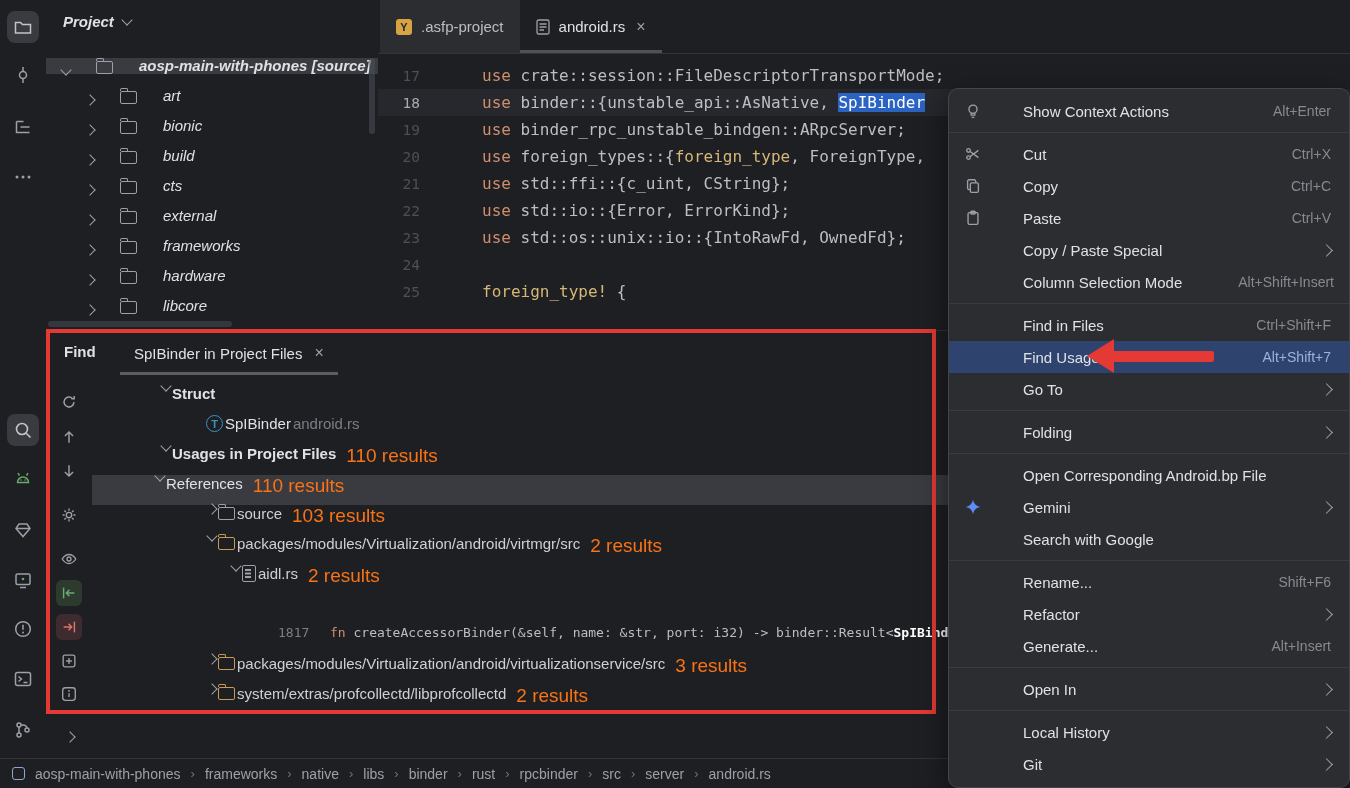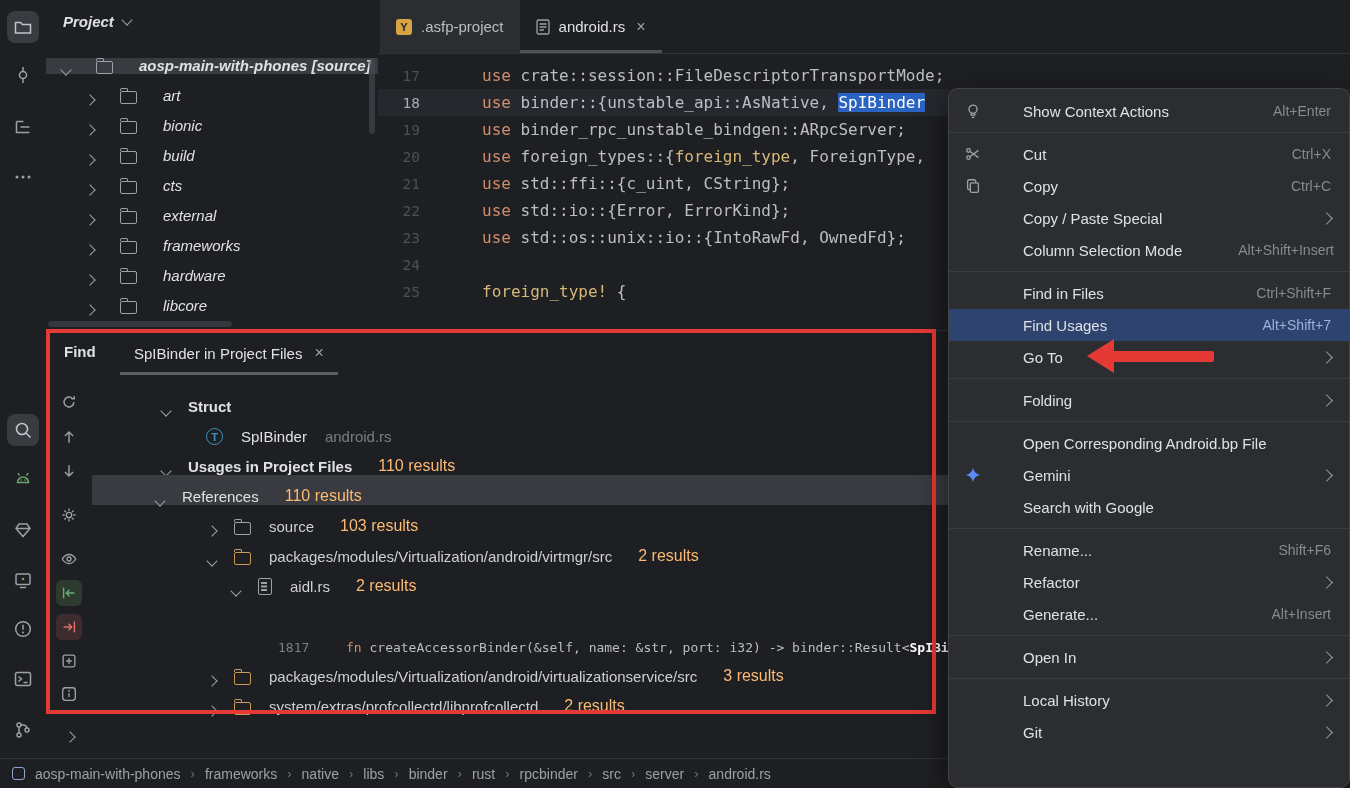--- a/index.html
+++ b/index.html
@@ -46,24 +46,24 @@
   .sel{background:#2a63c2;color:#fff;}
 
   
   .find{position:absolute;left:46px;top:330px;right:0;height:428px;border-top:1px solid #313438;background:#1e1f22;}
   .find-title{position:absolute;left:18px;top:12px;font-weight:700;font-size:15px;}
   .find-tab{position:absolute;left:74px;top:0;height:44px;display:flex;align-items:center;gap:10px;padding:0 14px;font-size:15px;color:#dfe1e5;}
   .find-tab::after{content:'';position:absolute;left:0;right:0;bottom:0;height:3px;background:#5a5d63;}
   .ft-icon{position:absolute;left:10px;width:26px;height:26px;border-radius:6px;display:flex;align-items:center;justify-content:center;}
   .ft-icon.gbox{background:#2c3b2e;}
   .ft-icon.rbox{background:#3d2b30;}
-  .f-row{position:absolute;left:46px;right:0;height:30px;display:flex;align-items:flex-end;gap:18px;box-sizing:border-box;white-space:nowrap;}
+  .f-row{position:absolute;left:46px;right:0;height:30px;display:flex;align-items:flex-start;gap:2px;box-sizing:border-box;white-space:nowrap;}
   .f-row.selrow{background:#393b40;}
   .grp{font-weight:700;}
-  .cnt{color:#fdba74;font-size:16px;margin-left:8px;}
+  .cnt{color:#f97316;font-size:19px;margin-left:8px;}
   .dim{color:#7a7e85;}
   .pathlbl{color:#ced0d6;}
   .fmono{font-family:"DejaVu Sans Mono",monospace;font-size:13px;color:#bcbec4;white-space:pre;}
   .fnum{font-family:"DejaVu Sans Mono",monospace;font-size:13px;color:#7a7e85;width:50px;flex:none;}
   .match{color:#ffffff;font-weight:700;}
   .sicon{width:17px;height:17px;border-radius:50%;border:1.5px solid #3d93c0;color:#3d93c0;font-size:11px;font-weight:700;
          display:flex;align-items:center;justify-content:center;flex:none;box-sizing:border-box;}
   .ficon{width:12px;height:15px;border:1.5px solid #9da0a8;border-radius:2px;position:relative;flex:none;}
   .ficon::before{content:'';position:absolute;left:2px;top:3px;width:6px;height:1.5px;background:#9da0a8;box-shadow:0 3.5px 0 #9da0a8,0 7px 0 #9da0a8;}
 
@@ -437,20 +437,30 @@
       <span class="mic">
           <svg width="18" height="18" viewBox="0 0 20 20" fill="none" stroke="#9da0a8" stroke-width="1.5">
             <rect x="7" y="6.5" width="9" height="10.5" rx="1.5"></rect>
             <path d="M13 6.5V4.7A1.7 1.7 0 0 0 11.3 3H5.7A1.7 1.7 0 0 0 4 4.7v7.6A1.7 1.7 0 0 0 5.7 14H7"></path>
           </svg>
         </span>
       <span class="mlabel">Copy</span>
       <span class="msc">Ctrl+C</span>
     </div>
     <div class="mi">
+      <span class="mic">
+          <svg width="18" height="18" viewBox="0 0 20 20" fill="none" stroke="#9da0a8" stroke-width="1.5">
+            <rect x="4.5" y="4" width="11" height="13" rx="1.5"></rect>
+            <rect x="7.5" y="2.5" width="5" height="3" rx="1"></rect>
+          </svg>
+        </span>
+      <span class="mlabel">Paste</span>
+      <span class="msc">Ctrl+V</span>
+    </div>
+    <div class="mi">
       <span class="mic"></span>
       <span class="mlabel">Copy / Paste Special</span>
       <span class="sub"></span>
     </div>
     <div class="mi">
       <span class="mic"></span>
       <span class="mlabel">Column Selection Mode</span>
       <span class="msc">Alt+Shift+Insert</span>
     </div>
     <div class="msep"></div>

